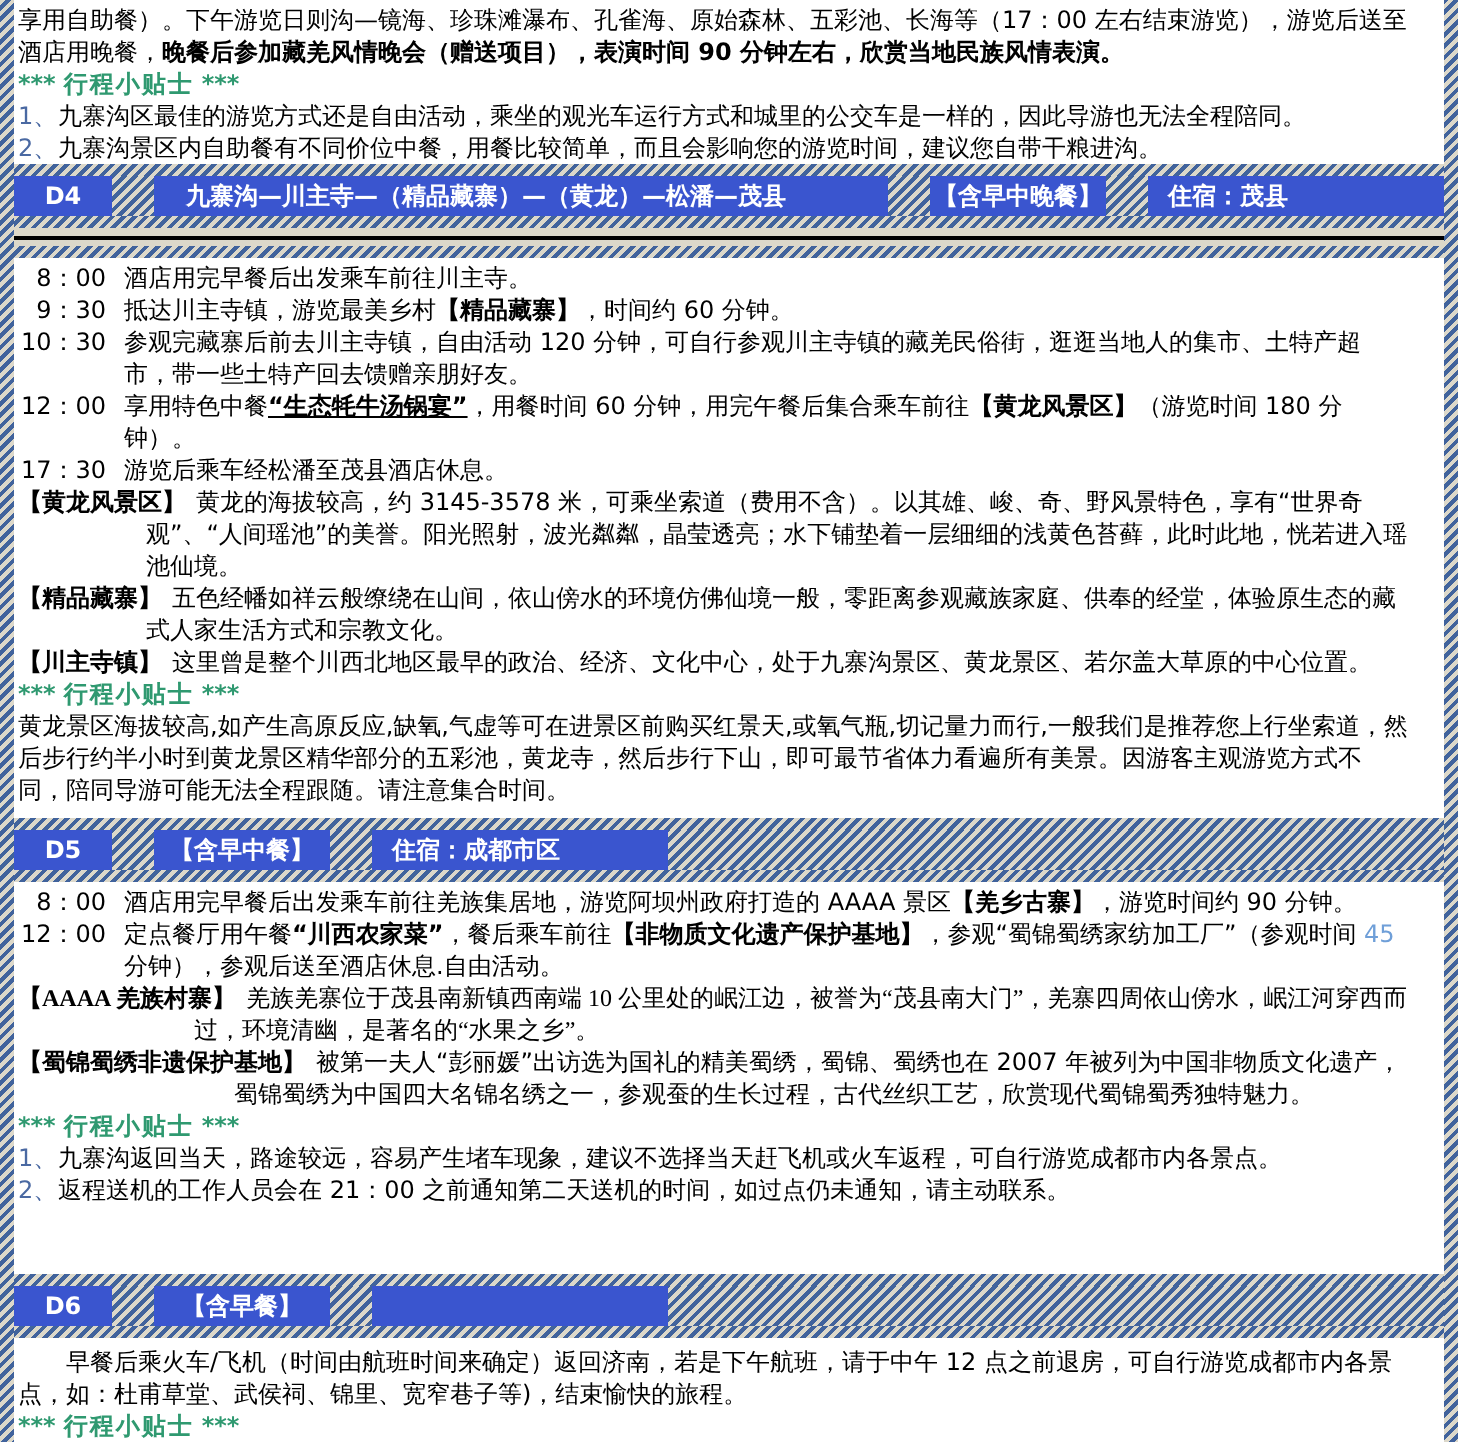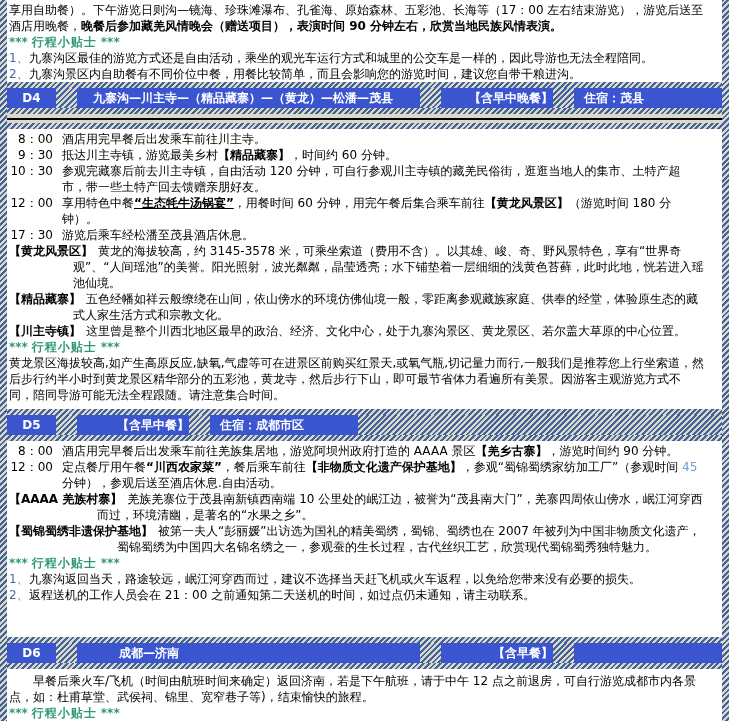--- a/index.html
+++ b/index.html
@@ -33,21 +33,21 @@
     display:flex; height:20px; column-gap:21px;
     background:repeating-linear-gradient(135deg, var(--hatch-light) 0 2px, var(--hatch-dark) 2px 4px);
   }
   .cell{
     background:var(--bar-blue); color:#fff;
     font-weight:bold; font-size:12px; line-height:20px;
     white-space:nowrap; overflow:hidden;
   }
   .cell.id{ width:49px; text-align:center; }
   .cell.route{ flex:1; padding-left:16px; }
-  .cell.meals{ width:112px; text-align:right; }
+  .cell.meals{ width:88px; text-align:center; }
   .cell.stay{ width:148px; padding-left:10px; }
   .bar.d6 .route{ padding-left:42px; }
   .para{ margin:0; }
   .indent{ text-indent:24px; }
   .tips-header{
     color:var(--green); font-weight:bold; font-size:12px; line-height:16px;
     letter-spacing:1px;
   }
   .tips-header .stars{ letter-spacing:0; margin:0 4px; }
   .tips-header .stars:first-child{ margin-left:0; }
@@ -122,36 +122,35 @@
     <div class="cell stay">住宿：成都市区</div>
   </div>
   <div class="hatch"></div>
 
   <section class="content sec-d5">
     <div>
         <div class="hang sched"><span class="time">8：00</span><span>酒店用完早餐后出发乘车前往羌族集居地，游览阿坝州政府打造的 AAAA 景区</span><span class="seg-b">【羌乡古寨】</span><span>，游览时间约 90 分钟。</span></div>
         <div class="hang sched"><span class="time">12：00</span><span>定点餐厅用午餐</span><span class="seg-b">“川西农家菜”</span><span>，餐后乘车前往</span><span class="seg-b">【非物质文化遗产保护基地】</span><span>，参观“蜀锦蜀绣家纺加工厂”（参观时间 </span><span class="seg-hl">45</span><span> 分钟），参观后送至酒店休息.自由活动。</span></div>
       </div>
     <div>
-        <div class="hang gloss" style="padding-left: 88px; text-indent: -88px;"><span class="term">【AAAA 羌族村寨】</span><span>羌族羌寨位于茂县南新镇西南端 10 公里处的岷江边，被誉为“茂县南大门”，羌寨四周依山傍水，岷江河穿西而过，环境清幽，是著名的“水果之乡”。</span></div>
+        <div class="hang gloss" style="padding-left: 88px; text-indent: -88px; font-family: Liberation Serif, serif;"><span class="term">【AAAA 羌族村寨】</span><span>羌族羌寨位于茂县南新镇西南端 10 公里处的岷江边，被誉为“茂县南大门”，羌寨四周依山傍水，岷江河穿西而过，环境清幽，是著名的“水果之乡”。</span></div>
         <div class="hang gloss" style="padding-left: 108px; text-indent: -108px;"><span class="term">【蜀锦蜀绣非遗保护基地】</span><span>被第一夫人“彭丽媛”出访选为国礼的精美蜀绣，蜀锦、蜀绣也在 2007 年被列为中国非物质文化遗产，蜀锦蜀绣为中国四大名锦名绣之一，参观蚕的生长过程，古代丝织工艺，欣赏现代蜀锦蜀秀独特魅力。</span></div>
       </div>
     <div class="tips-header">
       <span class="stars">***</span><span>行程小贴士</span><span class="stars">***</span>
     </div>
     <div>
-        <div class="hang tip"><span class="tip-num">1、</span><span>九寨沟返回当天，路途较远，岷江河穿西而过，建议不选择当天赶飞机或火车返程，以免给您带来没有必要的损失。</span></div>
+        <div class="hang tip"><span class="tip-num">1、</span><span>九寨沟返回当天，路途较远，容易产生堵车现象，建议不选择当天赶飞机或火车返程，可自行游览成都市内各景点。</span></div>
         <div class="hang tip"><span class="tip-num">2、</span><span>返程送机的工作人员会在 21：00 之前通知第二天送机的时间，如过点仍未通知，请主动联系。</span></div>
       </div>
   </section>
 
   <div class="hatch"></div>
   <div class="bar d6">
     <div class="cell id">D6</div>
-    <div class="cell route">成都—济南</div>
     <div class="cell meals">【含早餐】</div>
     <div class="cell stay"></div>
   </div>
   <div class="hatch"></div>
 
   <section class="content sec-d6">
     <p class="para indent">早餐后乘火车/飞机（时间由航班时间来确定）返回济南，若是下午航班，请于中午 12 点之前退房，可自行游览成都市内各景点，如：杜甫草堂、武侯祠、锦里、宽窄巷子等)，结束愉快的旅程。</p>
     <div class="tips-header">
       <span class="stars">***</span><span>行程小贴士</span><span class="stars">***</span>
     </div>

